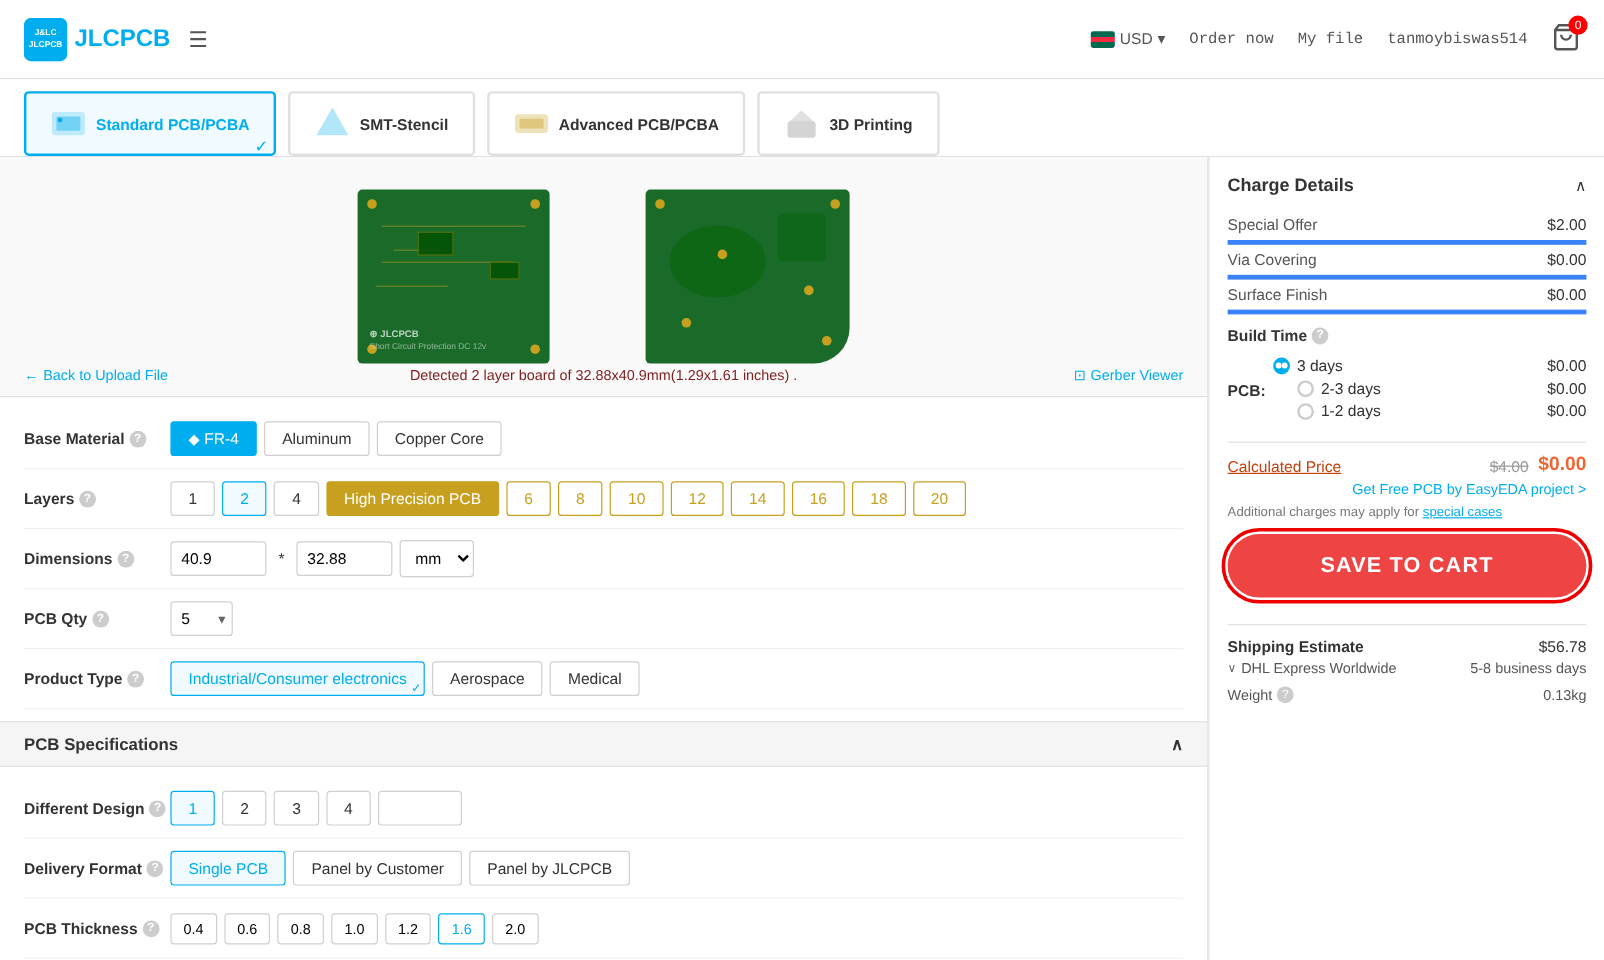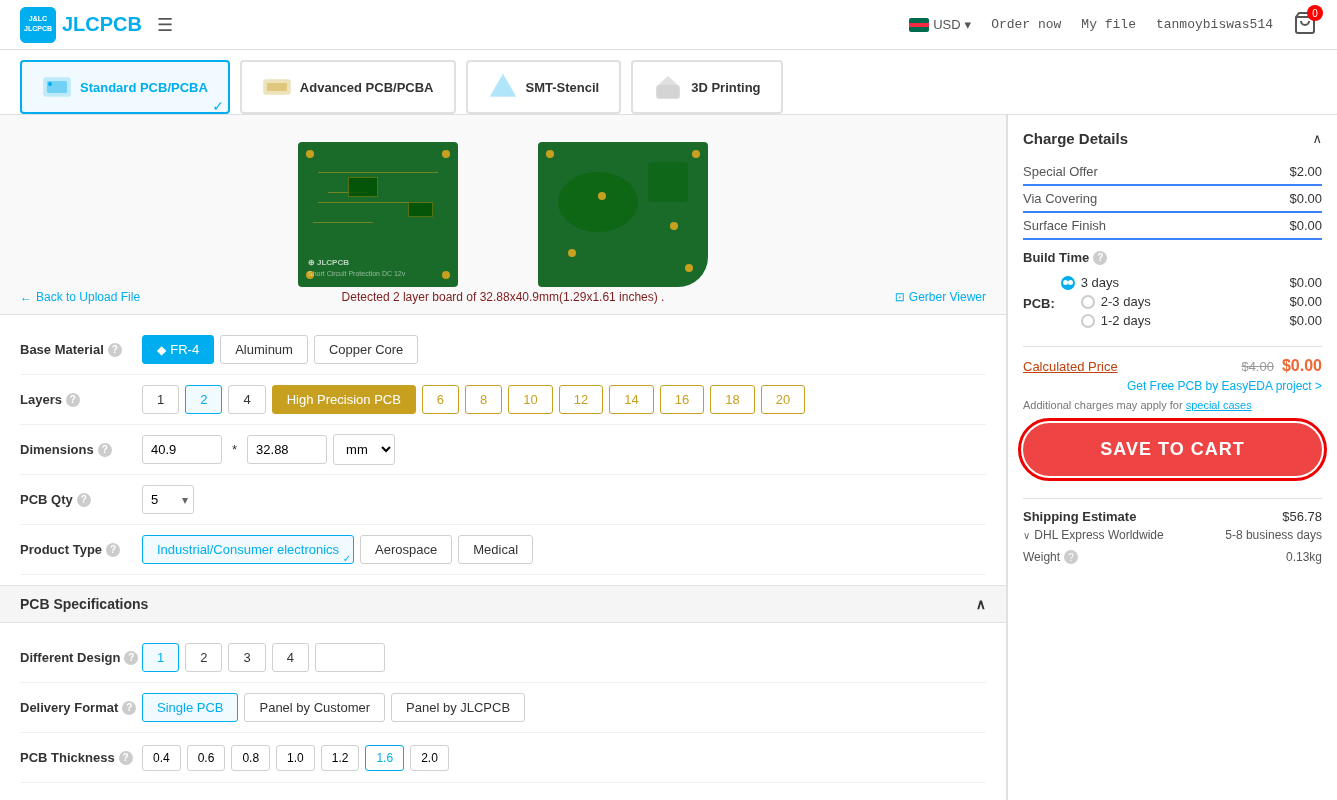--- a/index.html
+++ b/index.html
@@ -1,21 +1,21 @@
 <!DOCTYPE html>
 <html><head>
   <meta charset="utf-8">
   <style>
     * { box-sizing: border-box; margin: 0; padding: 0; }
     body { font-family: Arial, sans-serif; font-size: 13px; background: #f5f5f5; color: #333; }
 
     
     .header {
       display: flex; align-items: center; justify-content: space-between;
-      background: #fff; padding: 0 20px; height: 50px;
+      background: #fff; padding: 0 20px; height: 66px;
       border-bottom: 1px solid #e0e0e0;
     }
     .header-left { display: flex; align-items: center; gap: 15px; }
     .logo { display: flex; align-items: center; gap: 6px; font-weight: bold; font-size: 18px; color: #00aeef; }
     .logo-icon { width: 36px; height: 36px; background: #00aeef; border-radius: 6px; display: flex; align-items: center; justify-content: center; color: white; font-size: 10px; font-weight: bold; }
     .header-right { display: flex; align-items: center; gap: 20px; font-size: 13px; color: #555; }
     .header-right a { color: #555; text-decoration: none; font-family: Liberation Mono, monospace; }
     .currency { display: flex; align-items: center; gap: 4px; }
     .flag { width: 20px; height: 14px; background: linear-gradient(to bottom, #006a4e 33%, #f42a41 33%, #f42a41 66%, #006a4e 66%); border-radius: 2px; position: relative; }
     .cart-icon { position: relative; }
@@ -104,21 +104,21 @@
       font-weight: 600; font-size: 14px; cursor: pointer;
     }
 
     
     .right-panel {
       width: 330px; background: #fff; padding: 15px;
       border-left: 1px solid #e0e0e0; flex-shrink: 0; overflow-y: auto;
     }
     .charge-header { display: flex; justify-content: space-between; align-items: center; margin-bottom: 12px; }
     .charge-title { font-weight: bold; font-size: 15px; }
-    .charge-row { display: flex; justify-content: space-between; align-items: flex-start; padding: 5px 0; font-size: 13px; border-bottom: 2px solid #3b82f6; }
+    .charge-row { display: flex; justify-content: space-between; align-items: flex-start; padding: 5px 0; font-size: 13px; border-bottom: 4px solid #3b82f6; }
     .charge-label { color: #555; }
     .charge-value { color: #333; }
 
     
     .build-time-header { display: flex; align-items: center; gap: 4px; font-weight: 600; margin: 10px 0 6px; font-size: 13px; }
     .pcb-row { display: flex; align-items: center; padding: 4px 0; font-size: 13px; }
     .pcb-row-label { font-weight: 600; margin-right: 6px; }
     .radio-option { display: flex; align-items: center; gap: 6px; margin-bottom: 4px; }
     .radio-circle { width: 14px; height: 14px; border-radius: 50%; border: 2px solid #ccc; display: inline-flex; align-items: center; justify-content: center; flex-shrink: 0; }
     .radio-circle.checked { border-color: #00aeef; background: #00aeef; }
@@ -205,30 +205,30 @@
   <div class="tab active">
     <svg width="30" height="30" viewBox="0 0 30 30">
       <rect x="2" y="6" width="26" height="18" rx="2" fill="#00aeef" opacity="0.2" stroke="#00aeef" stroke-width="1.5"></rect>
       <rect x="5" y="9" width="20" height="12" rx="1" fill="#00aeef" opacity="0.4"></rect>
       <circle cx="8" cy="12" r="2" fill="#00aeef"></circle>
     </svg>
     <span class="tab-label">Standard PCB/PCBA</span>
   </div>
   <div class="tab">
     <svg width="30" height="30" viewBox="0 0 30 30">
+      <polygon points="15,3 27,24 3,24" fill="#00aeef" opacity="0.3" stroke="#00aeef" stroke-width="1.5"></polygon>
+    </svg>
+    <span class="tab-label">SMT-Stencil</span>
+  </div>
+  <div class="tab">
+    <svg width="30" height="30" viewBox="0 0 30 30">
       <rect x="2" y="8" width="26" height="14" rx="2" fill="#c8a020" opacity="0.3" stroke="#c8a020" stroke-width="1.5"></rect>
       <rect x="5" y="11" width="20" height="8" rx="1" fill="#c8a020" opacity="0.4"></rect>
     </svg>
     <span class="tab-label">Advanced PCB/PCBA</span>
-  </div>
-  <div class="tab">
-    <svg width="30" height="30" viewBox="0 0 30 30">
-      <polygon points="15,3 27,24 3,24" fill="#00aeef" opacity="0.3" stroke="#00aeef" stroke-width="1.5"></polygon>
-    </svg>
-    <span class="tab-label">SMT-Stencil</span>
   </div>
   <div class="tab">
     <svg width="30" height="30" viewBox="0 0 30 30">
       <rect x="4" y="14" width="22" height="12" rx="2" fill="#aaa" opacity="0.5" stroke="#aaa" stroke-width="1.5"></rect>
       <polygon points="15,4 26,14 4,14" fill="#ccc" opacity="0.6"></polygon>
     </svg>
     <span class="tab-label">3D Printing</span>
   </div>
 </div>
 

